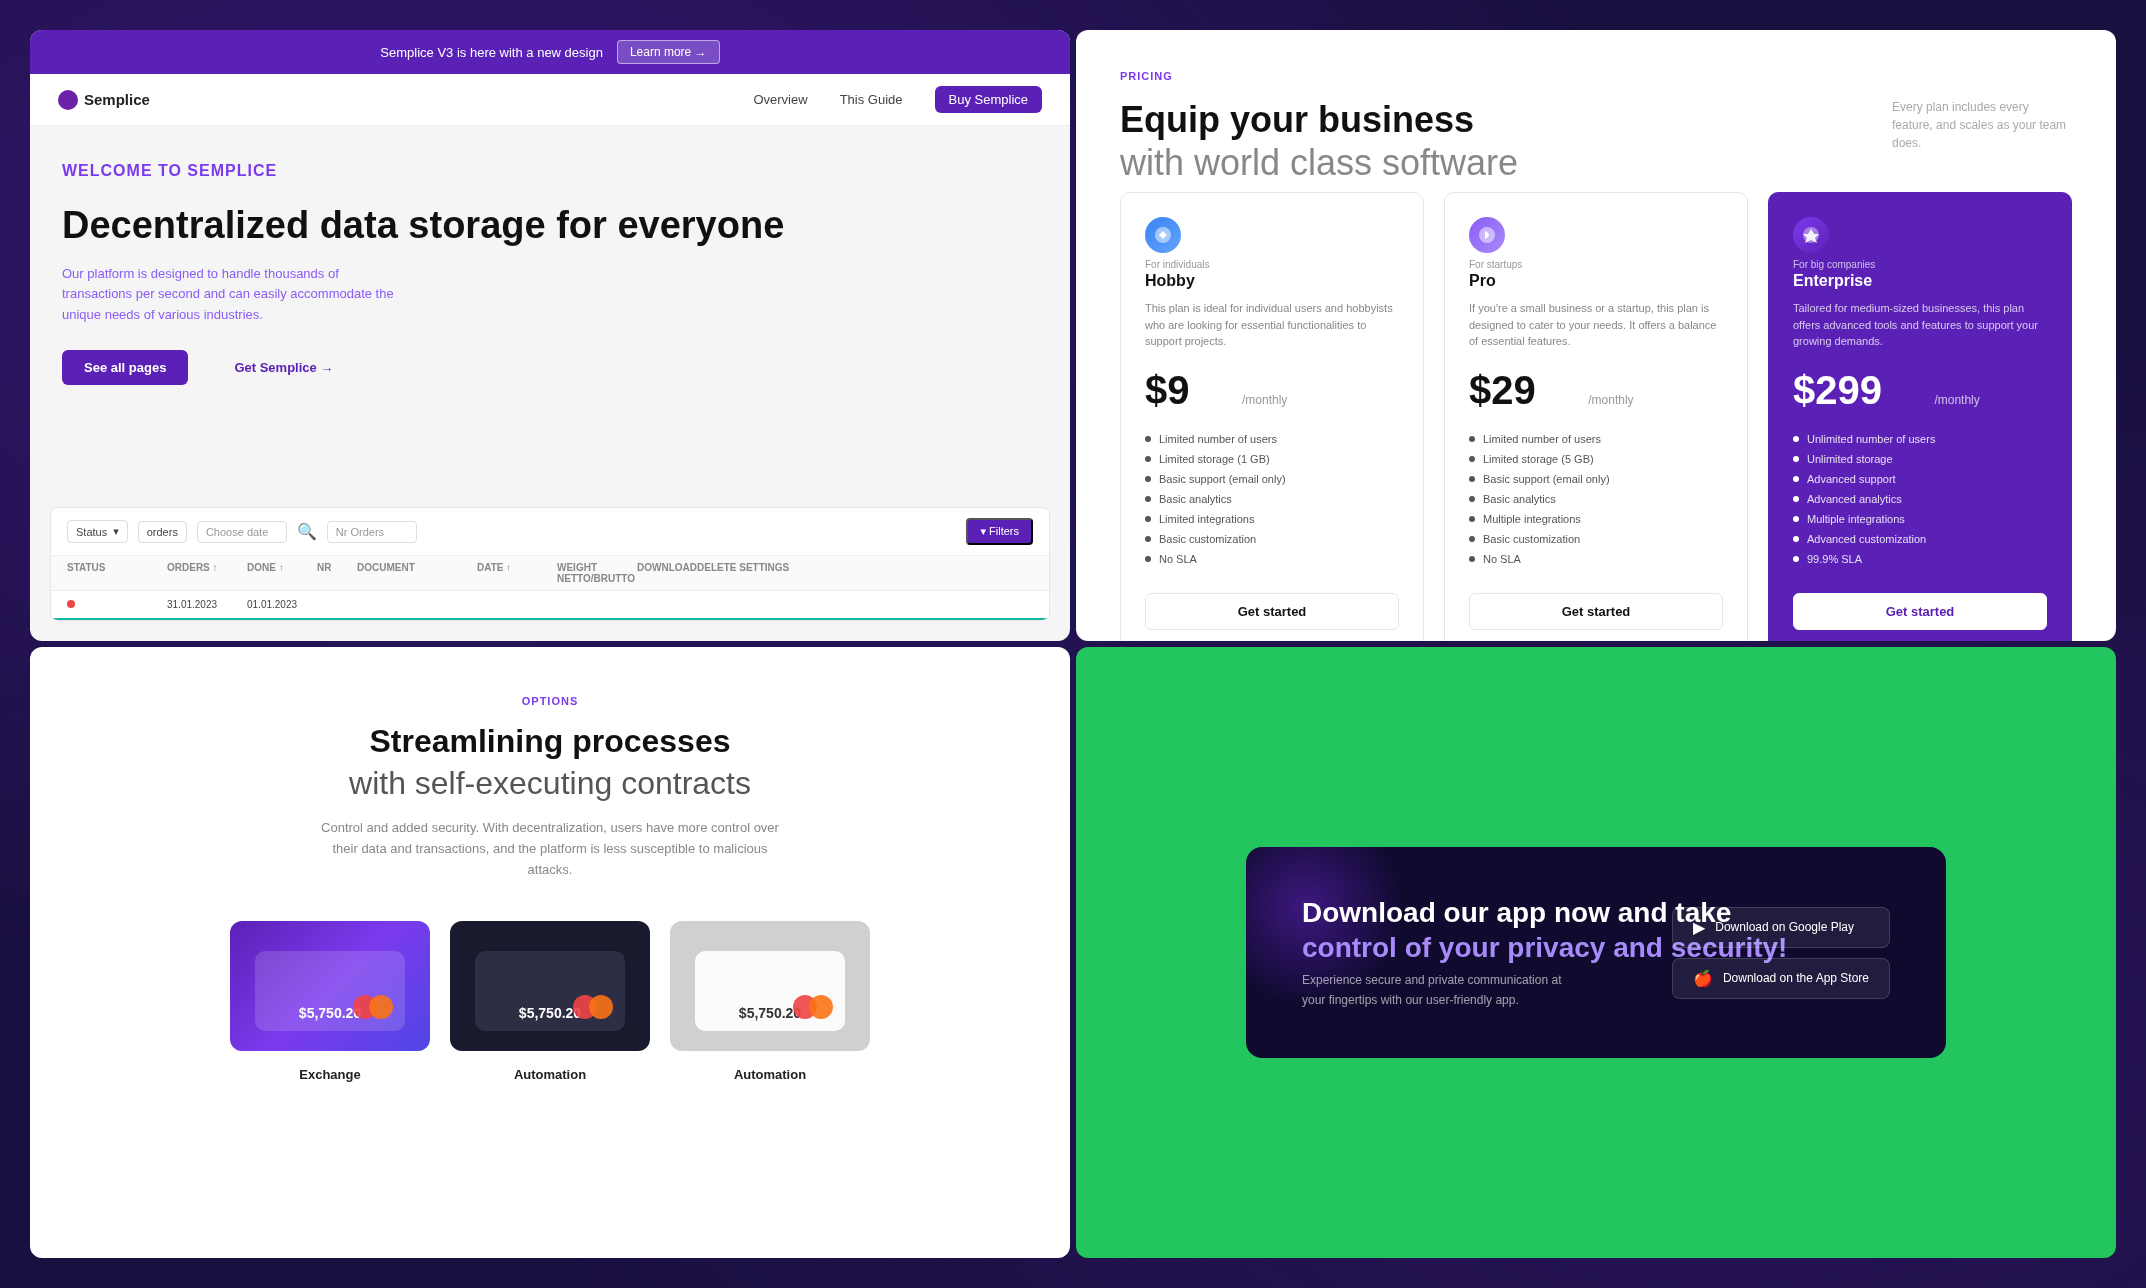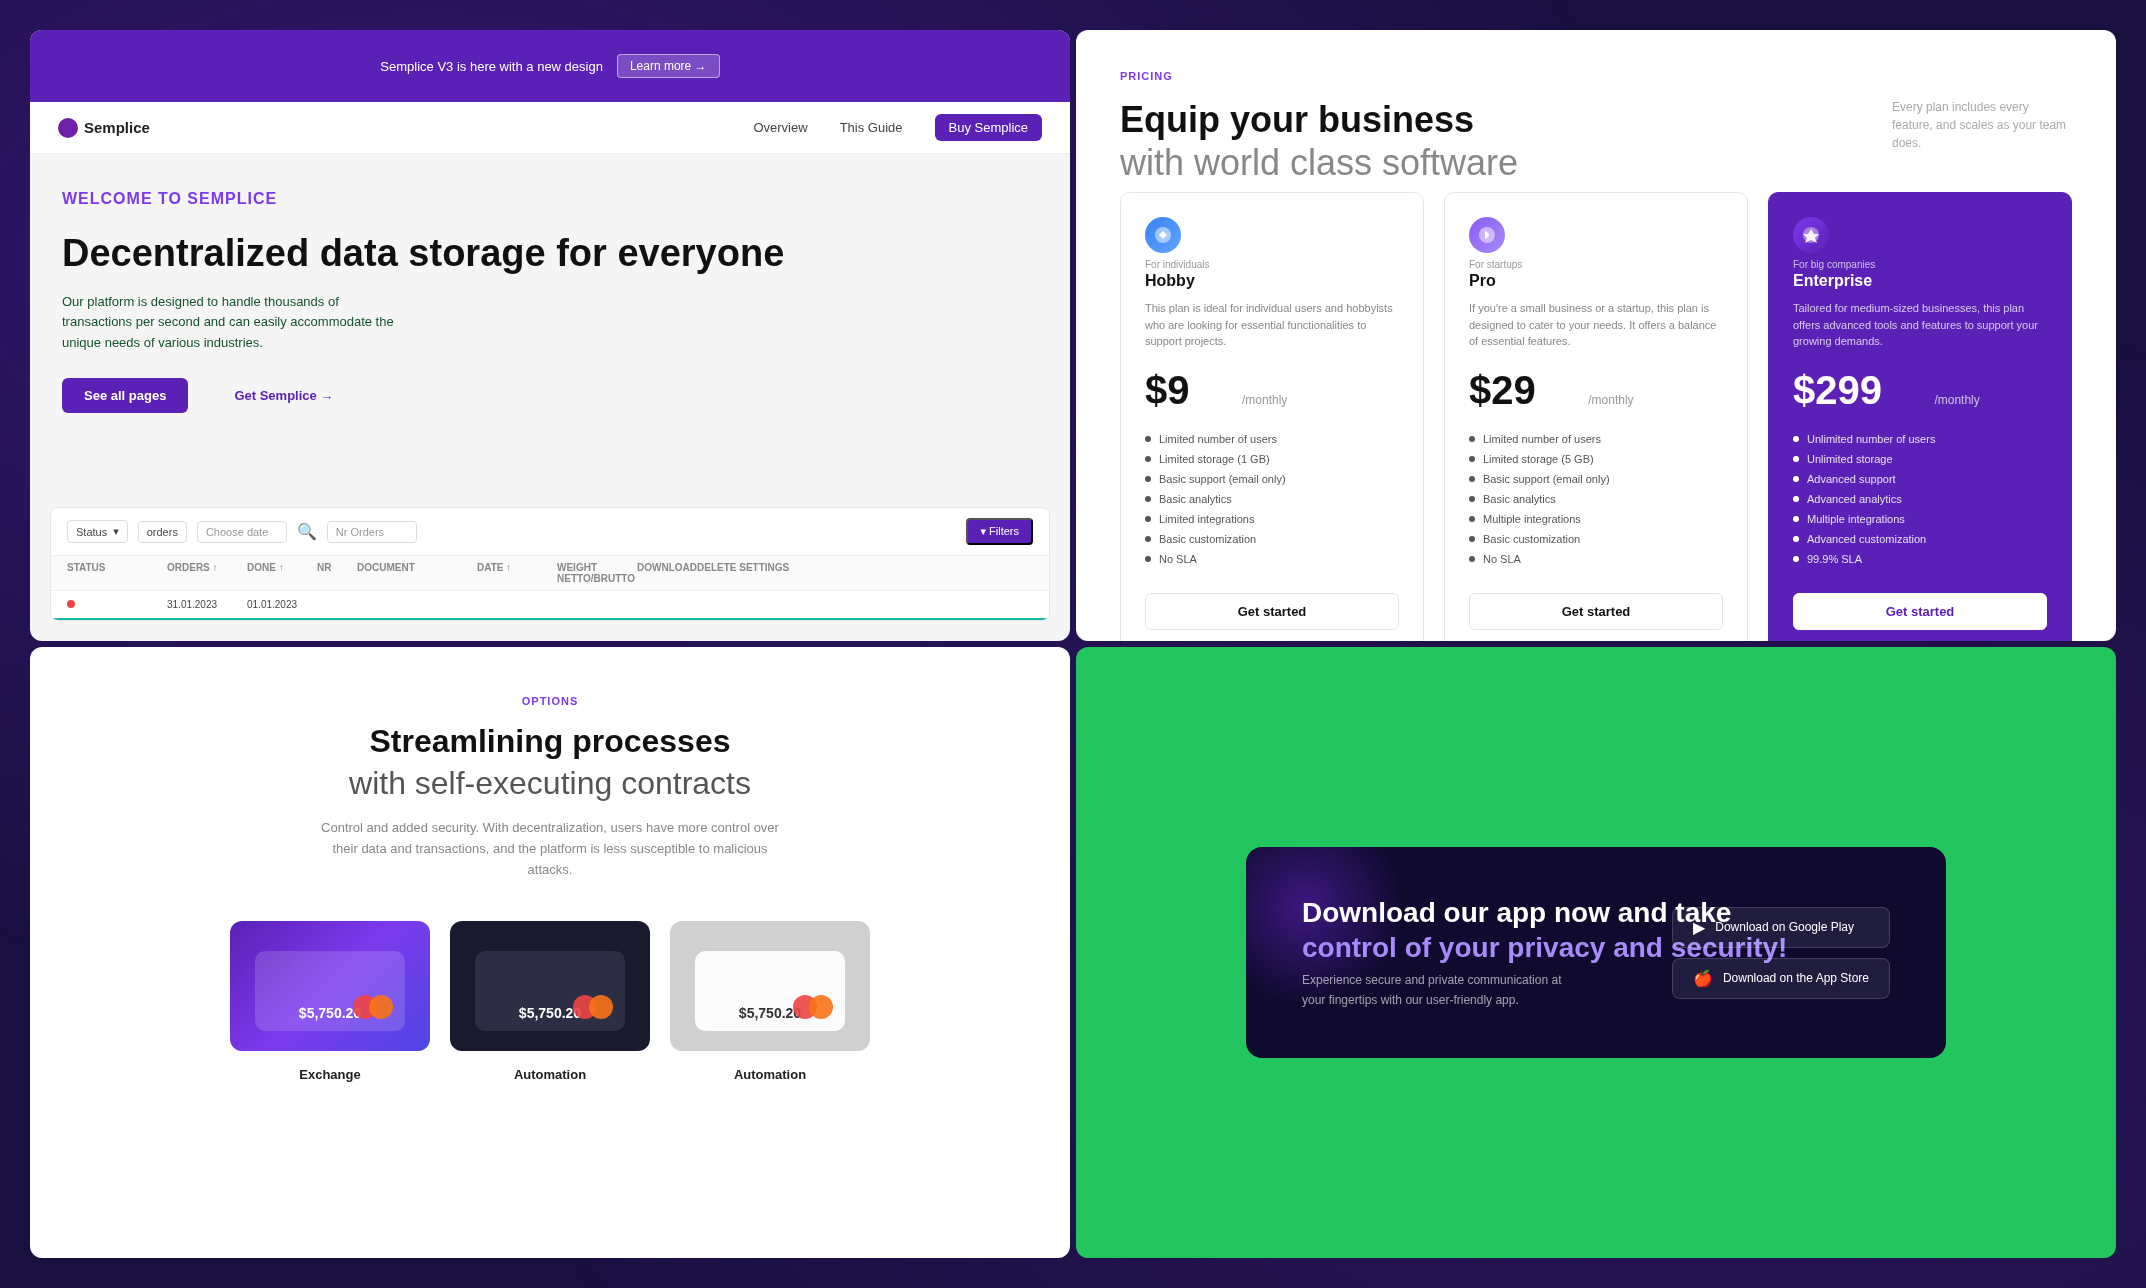--- a/index.html
+++ b/index.html
@@ -32,21 +32,21 @@
     .panel-hero {
       background: #f5f5f5;
       display: flex;
       flex-direction: column;
     }
 
     .hero-announcement-bar {
       background: #5b21b6;
       color: white;
       font-size: 13px;
-      padding: 24px 20px;
+      padding: 10px 20px;
       display: flex;
       align-items: center;
       justify-content: center;
       gap: 14px;
     }
 
     .hero-announcement-bar .learn-more-btn {
       background: rgba(255,255,255,0.2);
       border: 1px solid rgba(255,255,255,0.5);
       color: white;
@@ -118,21 +118,21 @@
     .hero-title {
       font-size: 38px;
       font-weight: 800;
       color: #111;
       line-height: 1.15;
       margin-bottom: 16px;
     }
 
     .hero-subtitle {
       font-size: 13px;
-      color: #14532d;
+      color: #8b5cf6;
       line-height: 1.6;
       max-width: 340px;
       margin-bottom: 24px;
     }
 
     .hero-buttons {
       display: flex;
       gap: 28px;
       margin-bottom: 32px;
     }

